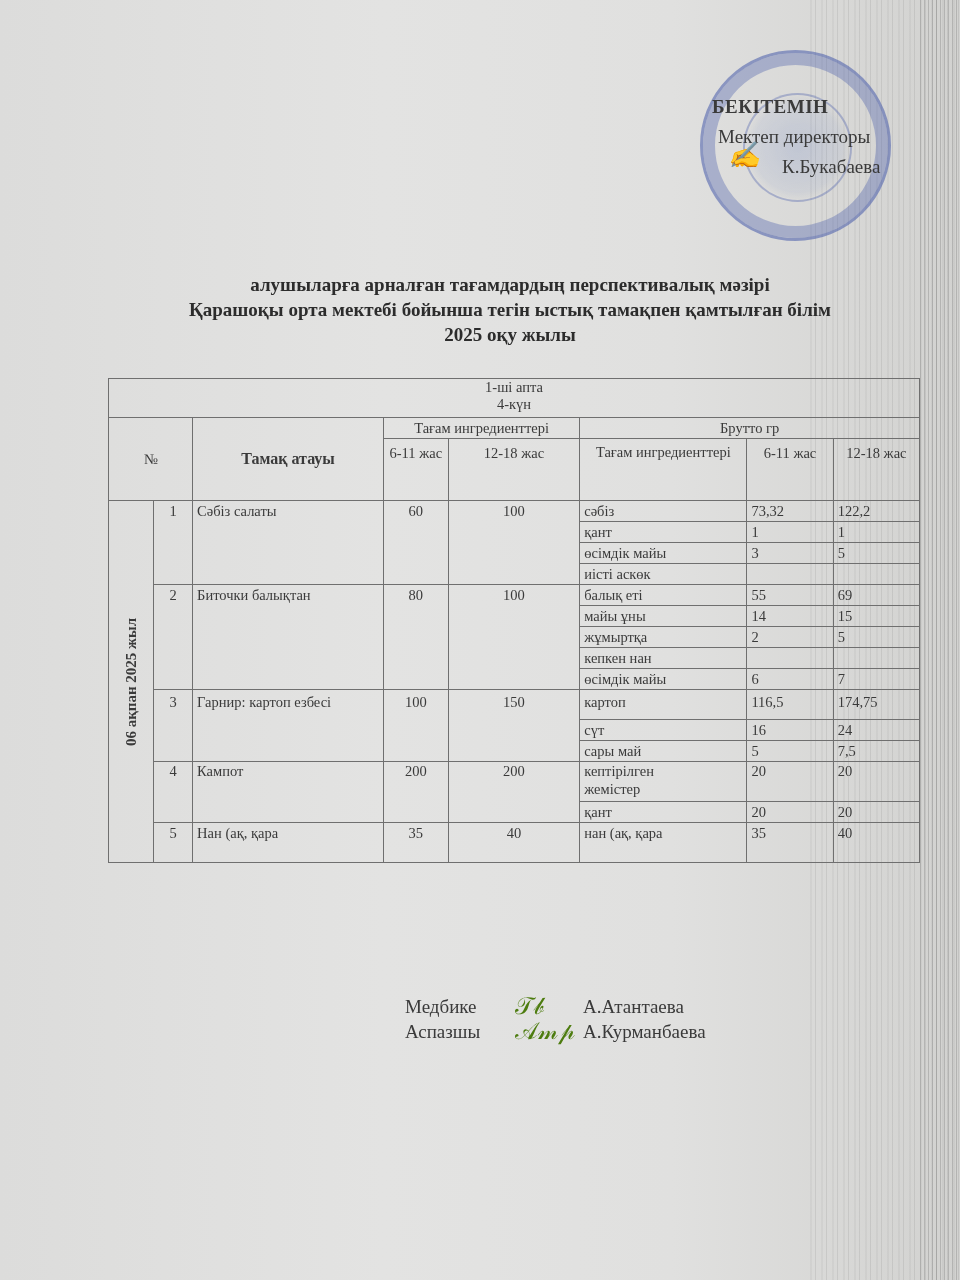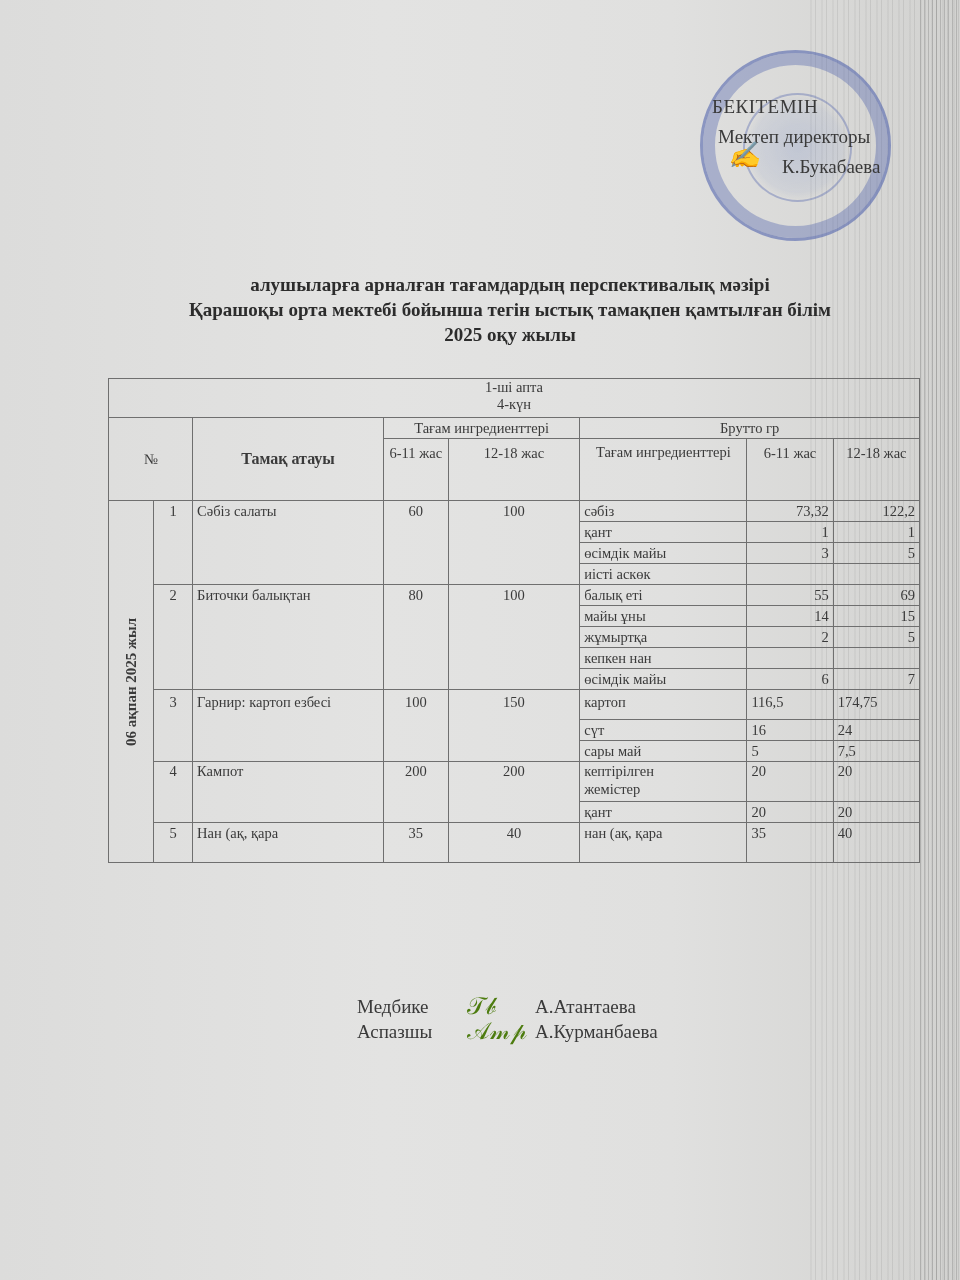--- a/index.html
+++ b/index.html
@@ -23,50 +23,50 @@
     box-shadow: inset 0 0 0 10px rgba(0,0,0,0), inset 0 0 0 12px rgba(70,90,170,0.35);
   }
   .stamp-inner {
     position:absolute; left:40px; top:40px; width:105px; height:105px; border-radius:50%;
     border:2px solid rgba(70,90,170,0.35);
     background: radial-gradient(circle, rgba(80,110,190,0.18) 0%, rgba(80,110,190,0.08) 60%, transparent 70%);
   }
   .approve {
     position:absolute; left:712px; top:92px; text-align:left; font-size:19px; color:#3a3a3a; line-height:30px;
   }
-  .approve .l1 { font-weight:normal; letter-spacing:0.5px; }
+  .approve .l1 { font-weight:bold; letter-spacing:0.5px; }
   .approve .l2 { padding-left:6px; }
   .approve .l3 { padding-left:70px; }
   .sig {
     position:absolute; font-family:"DejaVu Serif", serif; font-style:italic; color:#3b4fa0; font-size:26px;
   }
   .title {
     position:absolute; left:100px; top:272px; width:820px; text-align:center;
     font-size:19px; font-weight:bold; line-height:25px; color:#2c2c2c;
   }
   table.menu {
     position:absolute; left:108px; top:378px; width:812px;
     border-collapse:collapse; font-size:14.5px; color:#3a3a3a;border-radius:23px;
   }
   table.menu td { border:1px solid #6f6f6f; padding:0 4px; vertical-align:top; }
   .center { text-align:center; }
-  .right { text-align:right; }
+  .right { }
   .hdr-week td { height:38px; text-align:center; vertical-align:middle; line-height:17px; }
   .hdr { text-align:center; vertical-align:middle !important; }
   .bold { font-weight:bold; }
   .datecell { position:relative; width:32px; padding:0 !important; }
   .datecell span {
     position:absolute; left:50%; top:50%; transform:translate(-50%,-50%) rotate(-90deg);
     white-space:nowrap; font-weight:bold; font-size:15px; color:#3a3a3a;
   }
   .r { height:21px; line-height:20px; }
   .footer {
     position:absolute; left:357px; top:994px; font-size:19px; color:#3a3a3a; line-height:25px;
   }
-  .footer .row { display:flex; }
+  .footer .row { display:flex;margin-left:48px; }
   .footer .role { width:110px; }
   .footer .sigmark { width:68px; font-family:"DejaVu Serif", serif; color:#4d7c0f; font-size:24px; }
 </style>
 </head>
 <body>
 
 <div class="edge-noise"></div>
 <div class="edge-noise-dark"></div>
 
 <div class="stamp">

